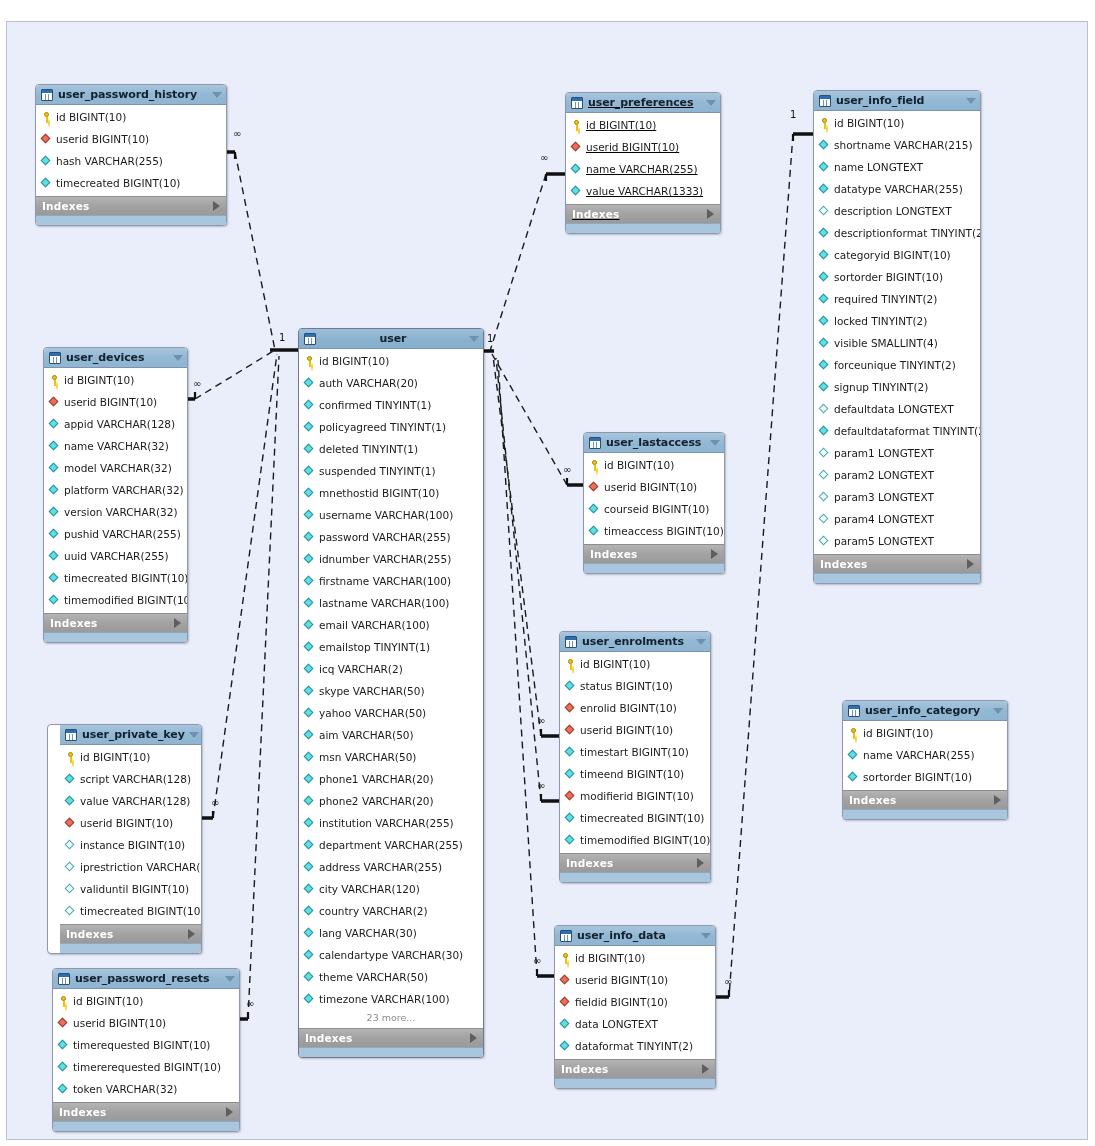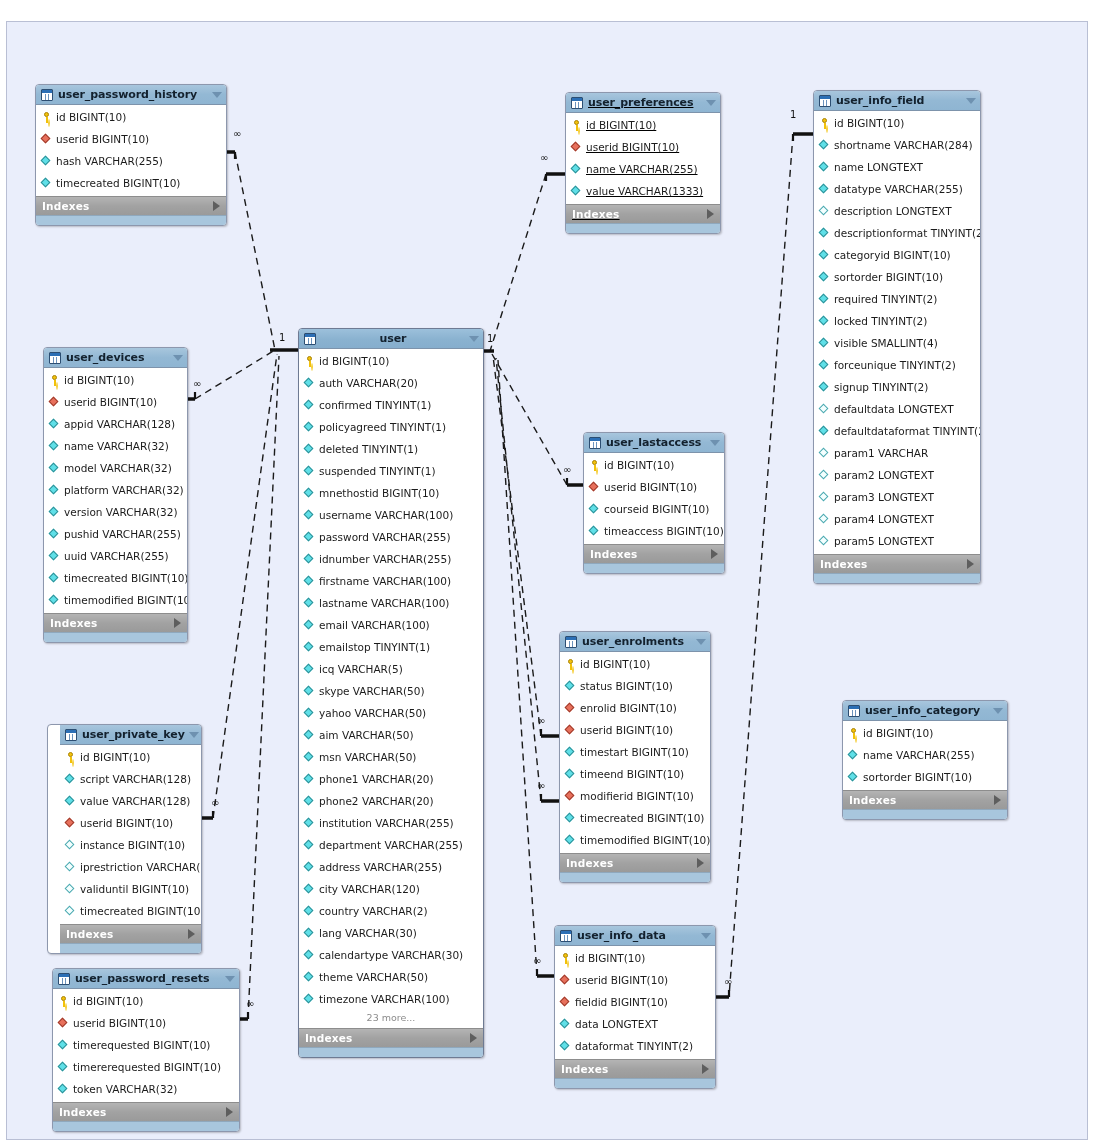--- a/index.html
+++ b/index.html
@@ -379,21 +379,21 @@
             <span class="card-title">user_info_field</span>
             <span class="caret"></span>
           </div>
           <div class="cols">
             <div class="col">
               <span class="gl pk"></span>
               <span>id BIGINT(10)</span>
             </div>
             <div class="col">
               <span class="gl nn"></span>
-              <span>shortname VARCHAR(284)</span>
+              <span>shortname VARCHAR(215)</span>
             </div>
             <div class="col">
               <span class="gl nn"></span>
               <span>name LONGTEXT</span>
             </div>
             <div class="col">
               <span class="gl nn"></span>
               <span>datatype VARCHAR(255)</span>
             </div>
             <div class="col">
@@ -435,21 +435,21 @@
             <div class="col">
               <span class="gl nu"></span>
               <span>defaultdata LONGTEXT</span>
             </div>
             <div class="col">
               <span class="gl nn"></span>
               <span>defaultdataformat TINYINT(2)</span>
             </div>
             <div class="col">
               <span class="gl nu"></span>
-              <span>param1 VARCHAR</span>
+              <span>param1 LONGTEXT</span>
             </div>
             <div class="col">
               <span class="gl nu"></span>
               <span>param2 LONGTEXT</span>
             </div>
             <div class="col">
               <span class="gl nu"></span>
               <span>param3 LONGTEXT</span>
             </div>
             <div class="col">
@@ -583,21 +583,21 @@
             <div class="col">
               <span class="gl nn"></span>
               <span>email VARCHAR(100)</span>
             </div>
             <div class="col">
               <span class="gl nn"></span>
               <span>emailstop TINYINT(1)</span>
             </div>
             <div class="col">
               <span class="gl nn"></span>
-              <span>icq VARCHAR(5)</span>
+              <span>icq VARCHAR(2)</span>
             </div>
             <div class="col">
               <span class="gl nn"></span>
               <span>skype VARCHAR(50)</span>
             </div>
             <div class="col">
               <span class="gl nn"></span>
               <span>yahoo VARCHAR(50)</span>
             </div>
             <div class="col">

